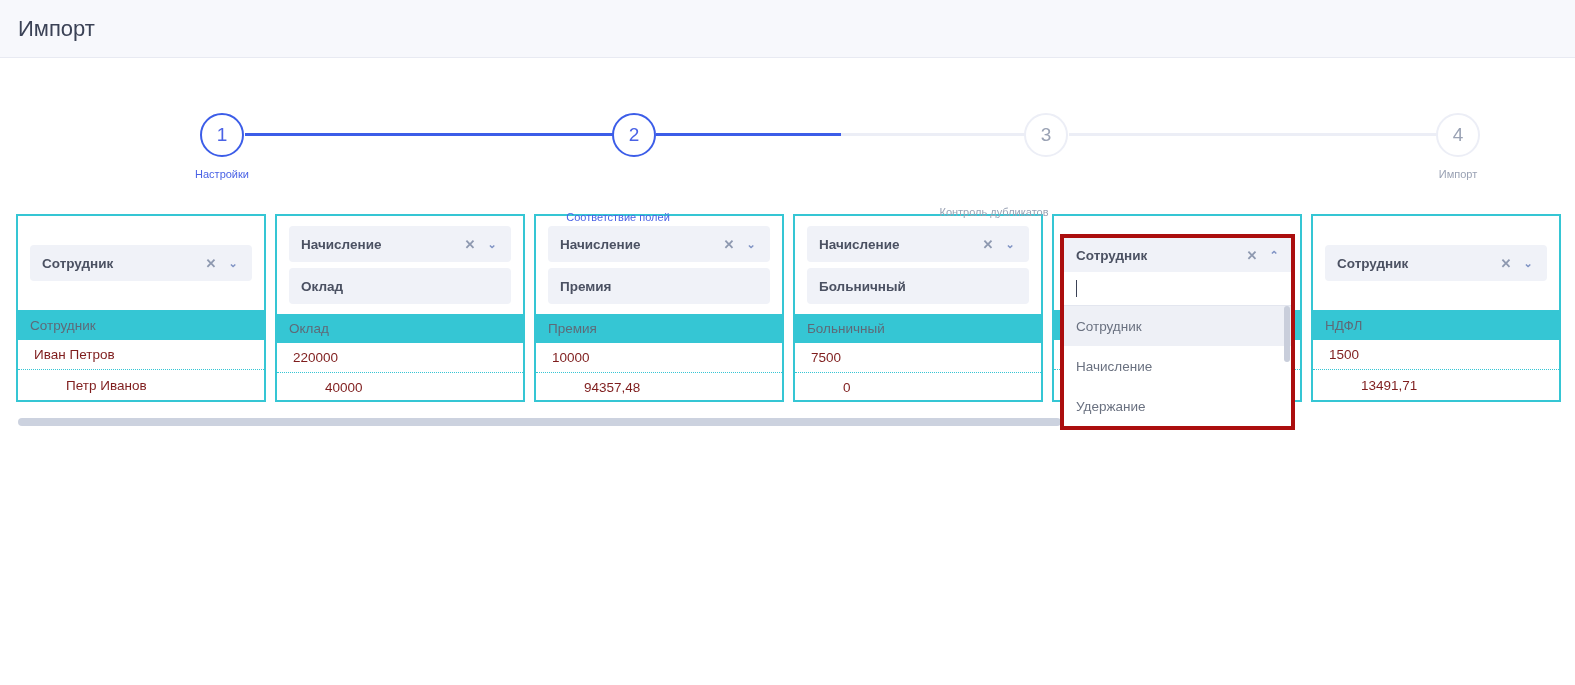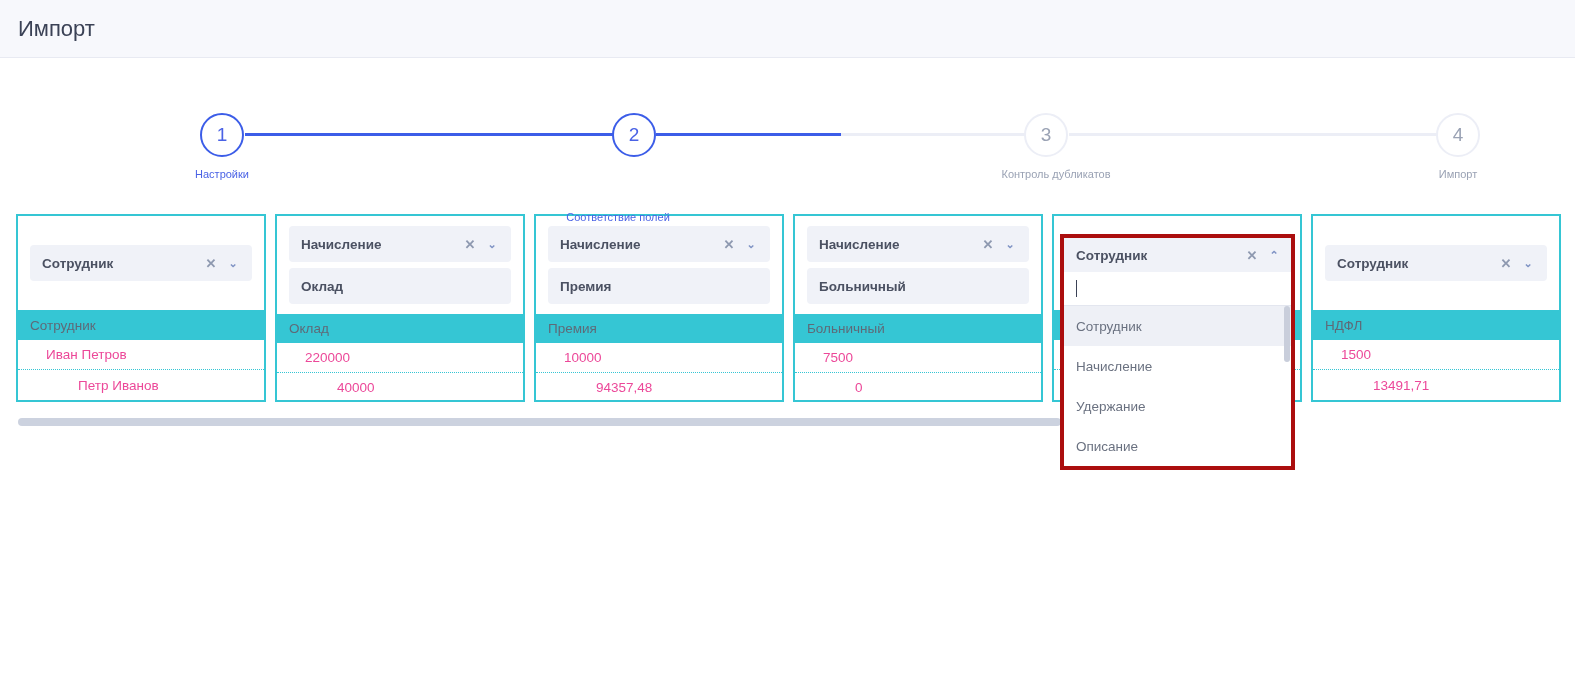--- a/index.html
+++ b/index.html
@@ -117,22 +117,22 @@
     background: #35c6d4;
     color: #5e6a78;
     font-size: 13.5px;
     padding: 7px 12px;
     height: 30px;
     display: flex;
     align-items: center;
   }
   .tbl-row {
     font-size: 13.5px;
-    color: #ec4899;
-    padding: 7px 28px;
+    color: #7f1d1d;
+    padding: 7px 16px;
     height: 30px;
     display: flex;
     align-items: center;
     border-bottom: 1px dotted #35c6d4;
   }
   .tbl-row:last-child { border-bottom: none; margin-left: 32px; }
 
   
   .dropdown-outer {
     position: absolute;
@@ -225,21 +225,21 @@
   <div class="step-label active" style="left:222px;">Настройки</div>
 
   <div class="step active" style="left:612px;">
     <span>2</span>
   </div>
   <div class="step-label active" style="left:618px;margin-top:43px;">Соответствие полей</div>
 
   <div class="step inactive" style="left:1024px;">
     <span>3</span>
   </div>
-  <div class="step-label inactive" style="left:1056px;">Контроль дубликатов</div>
+  <div class="step-label inactive" style="left:994px;margin-top:38px;">Контроль дубликатов</div>
 
   <div class="step inactive" style="left:1436px;">
     <span>4</span>
   </div>
   <div class="step-label inactive" style="left:1458px;">Импорт</div>
 </div>
 
 <div class="columns-wrap">
 
   <div class="col-card" style="left:16px;">
@@ -338,19 +338,18 @@
   </div>
   <div class="dd-search">
     <span class="caret"></span>
     <span></span>
   </div>
   <div class="dd-list">
     <div class="dd-scroll"></div>
     <div class="dd-item hl">Сотрудник</div>
     <div class="dd-item">Начисление</div>
     <div class="dd-item">Удержание</div>
-    <div class="dd-item">Описание</div>
   </div>
 </div>
 
 <div class="hscroll-track">
   <div class="hscroll-thumb"></div>
 </div>
 
 </body></html>

